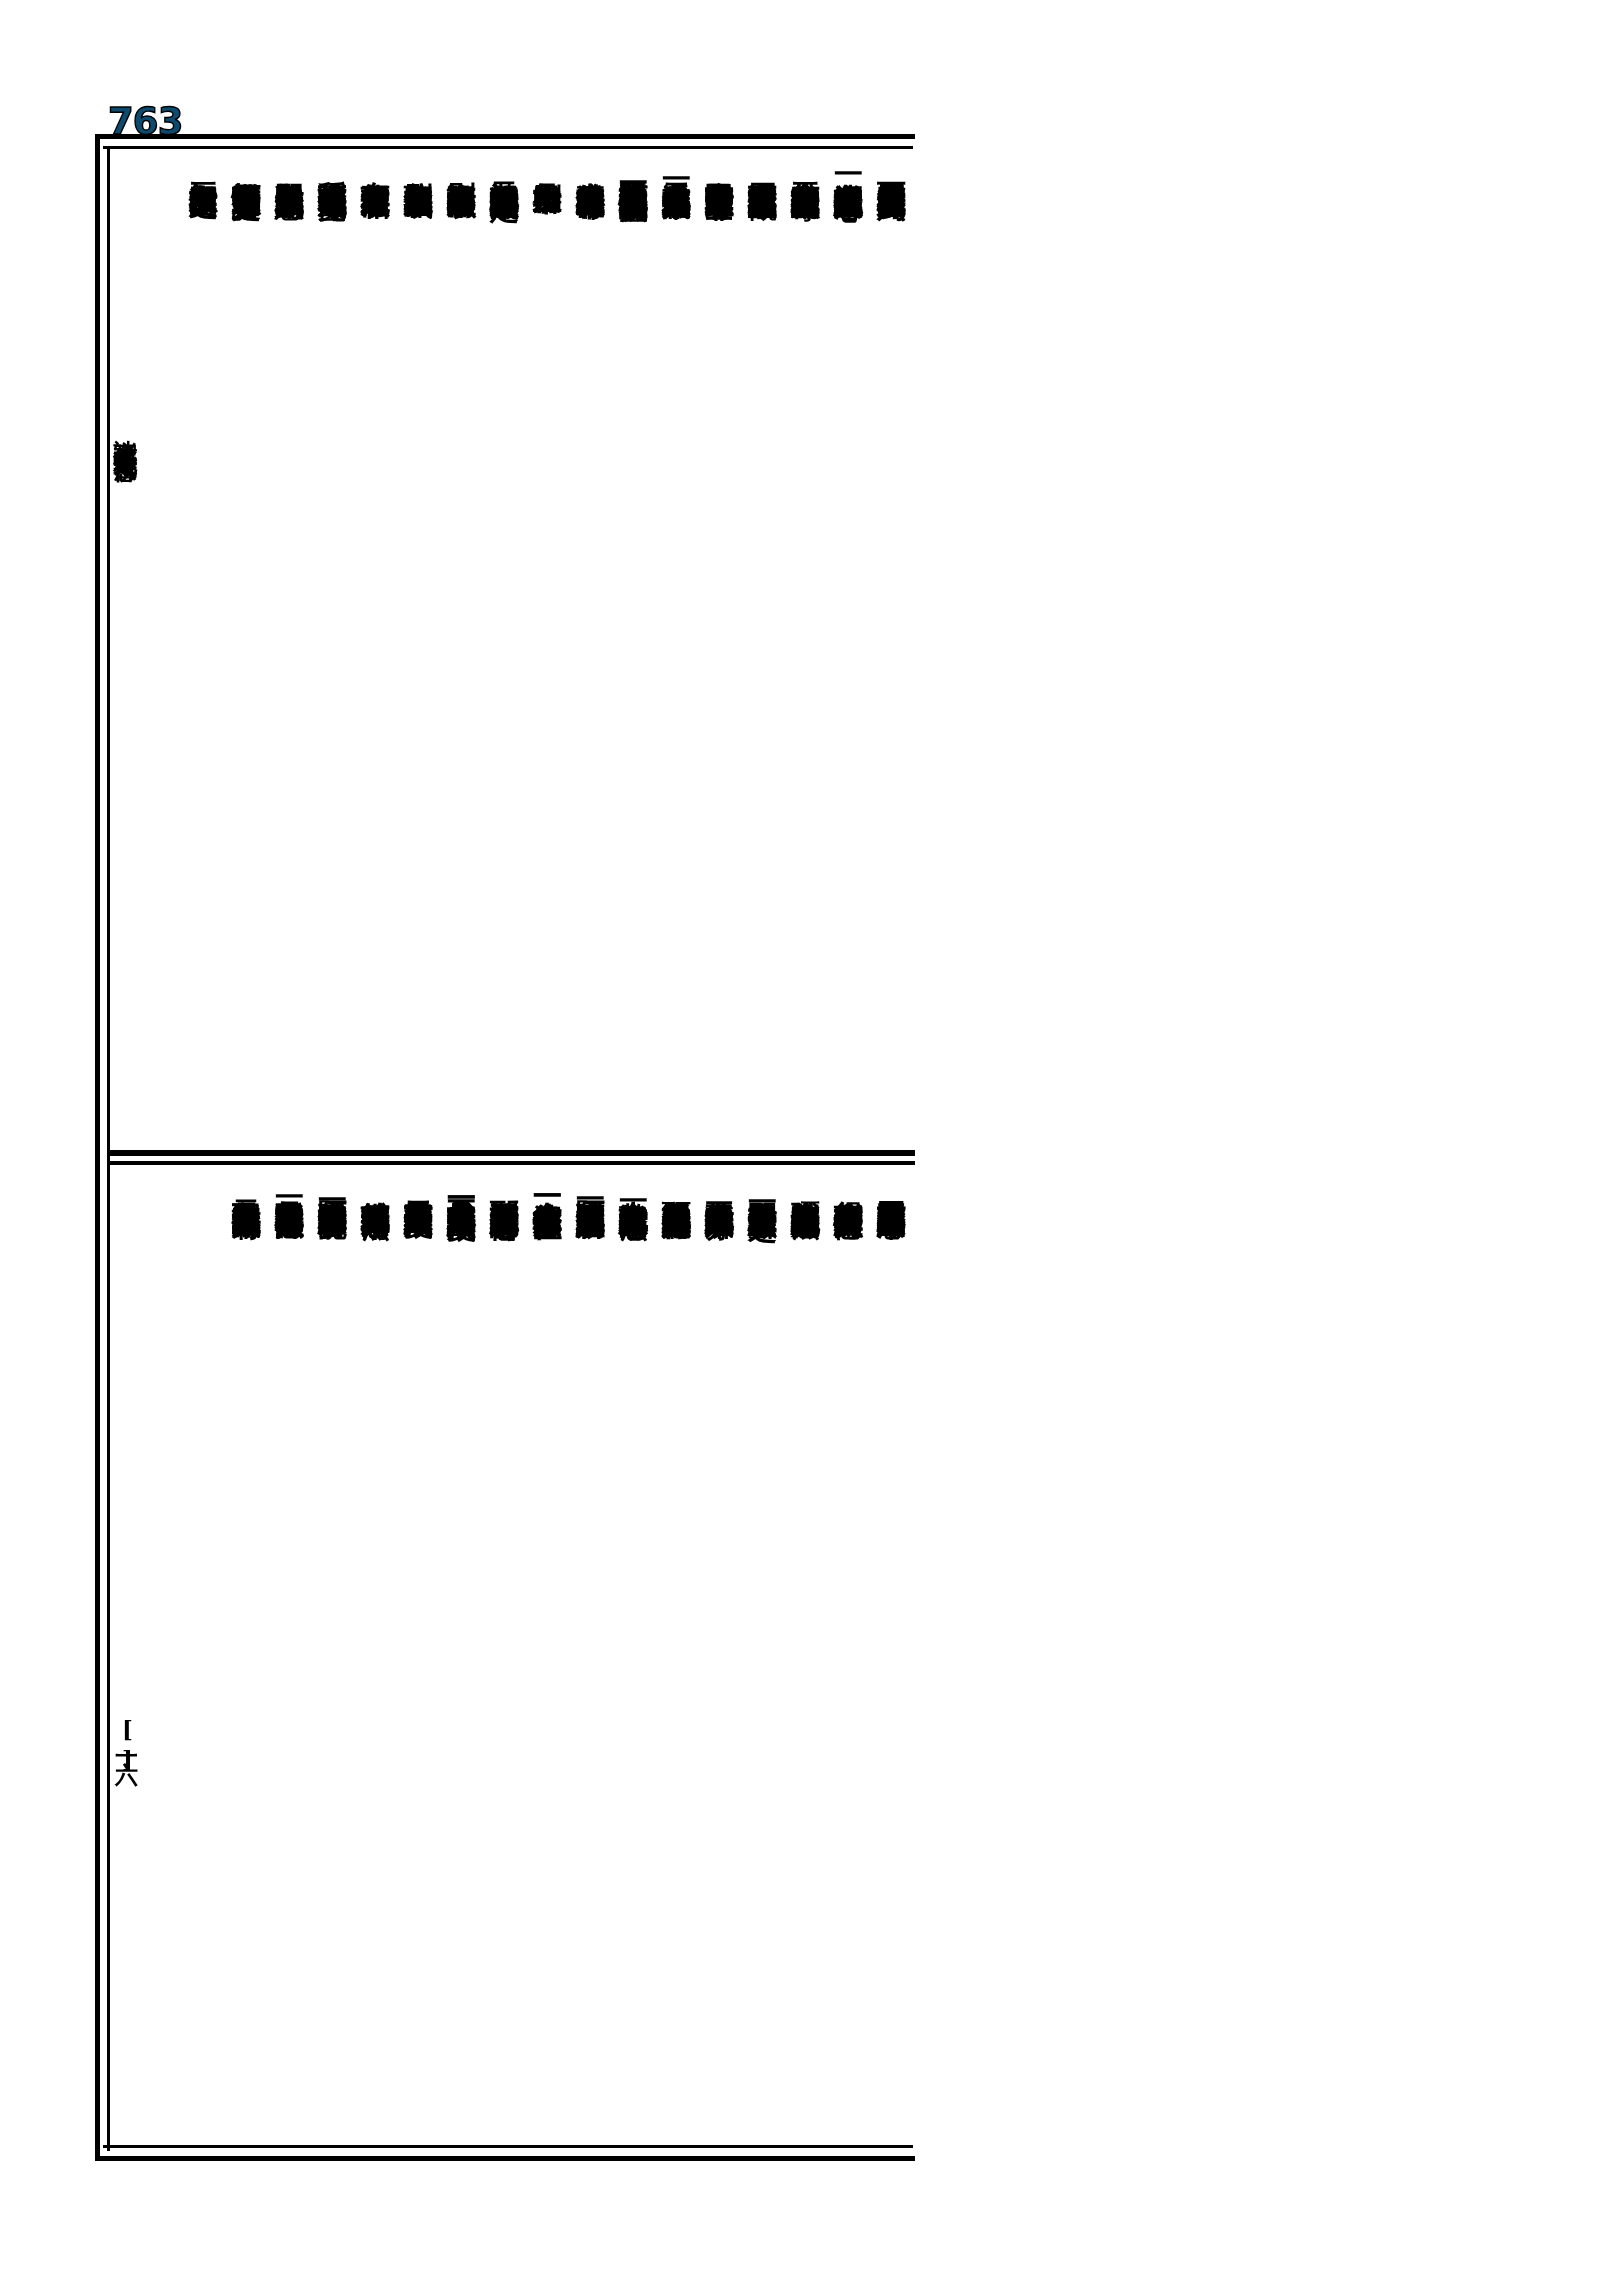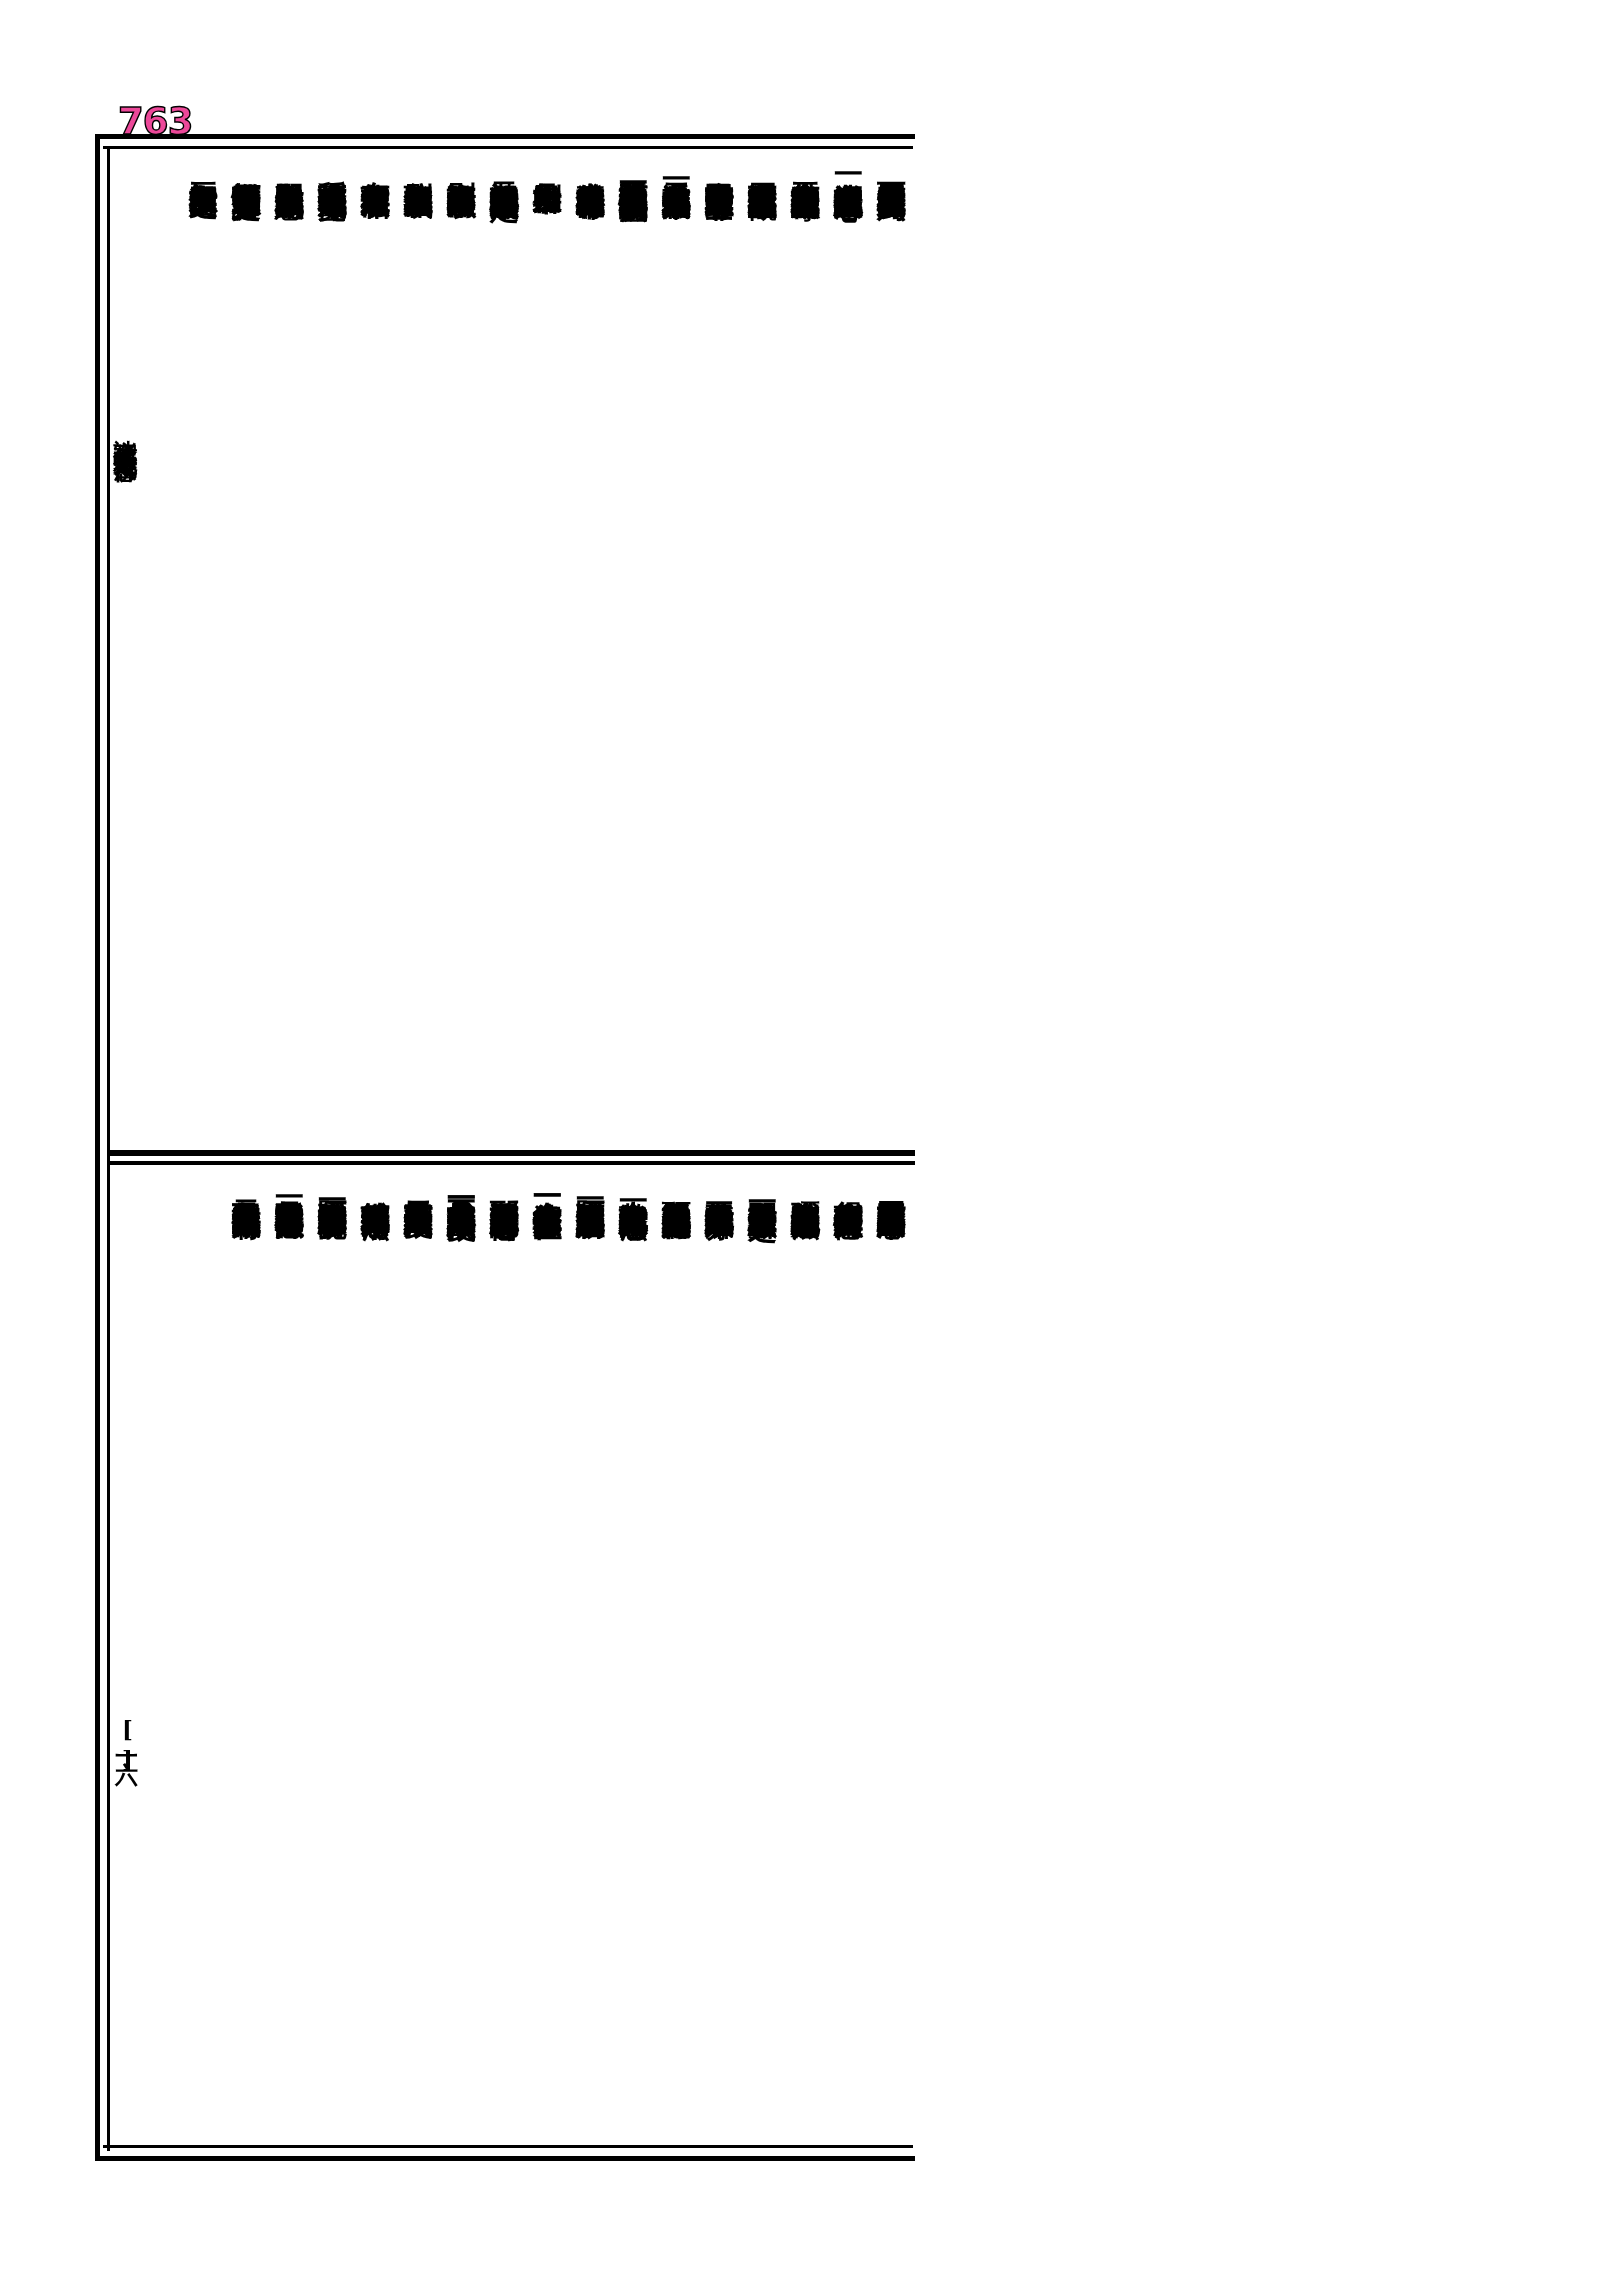--- a/index.html
+++ b/index.html
@@ -11,27 +11,27 @@
     width: 1613px;
     height: 2289px;
     position: relative;
     font-family: "DejaVu Serif", "Liberation Serif", serif;
     overflow: hidden;
   }
 
   
   #page-number {
     position: absolute;
-    left: 118px;
+    left: 108px;
     top: 100px;
     font-family: "DejaVu Sans", "Liberation Sans", sans-serif;
     font-size: 37px;
     font-weight: 900;
     letter-spacing: -0.9px;
-    color: #ec4899;
+    color: #0c4a6e;
     -webkit-text-stroke: 1.4px #000;
   }
 
   
   #border-top-outer  { position:absolute; left:95px;  top:134px;  width:820px; height:4.6px;  background:#000; }
   #border-top-inner  { position:absolute; left:103px;  top:146px;  width:810px; height:2.8px;  background:#000; }
   #border-left-outer { position:absolute; left:95px;  top:134px;  width:4.6px;   height:2027px; background:#000; }
   #border-left-inner { position:absolute; left:107px;  top:146px;  width:2.8px;   height:2005px; background:#000; }
   #border-bottom-outer { position:absolute; left:95px; top:2156px; width:820px; height:4.6px;  background:#000; }
   #border-bottom-inner { position:absolute; left:103px; top:2145px; width:810px; height:2.8px;  background:#000; }

